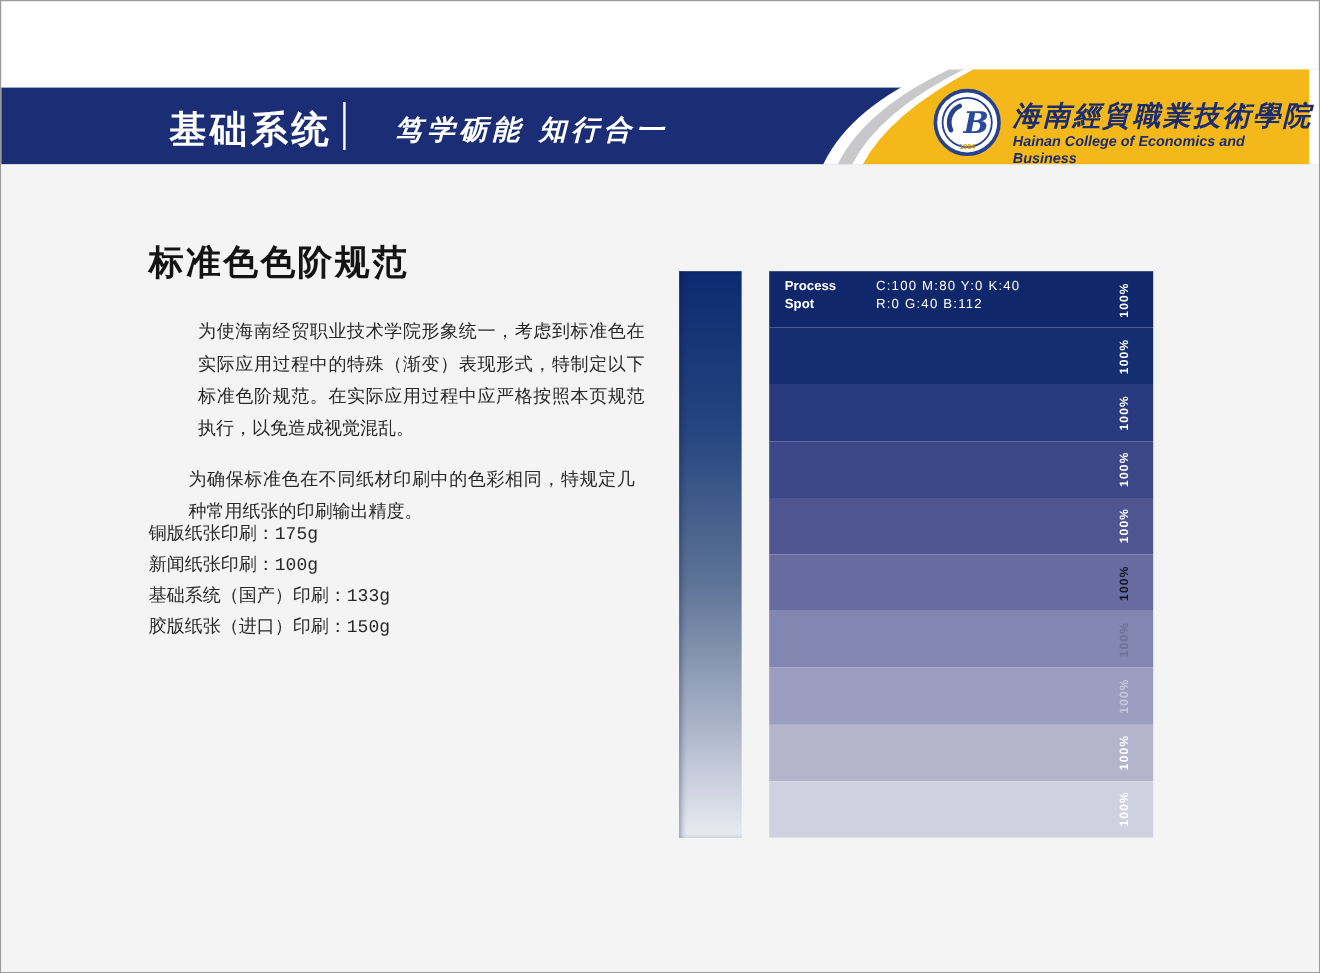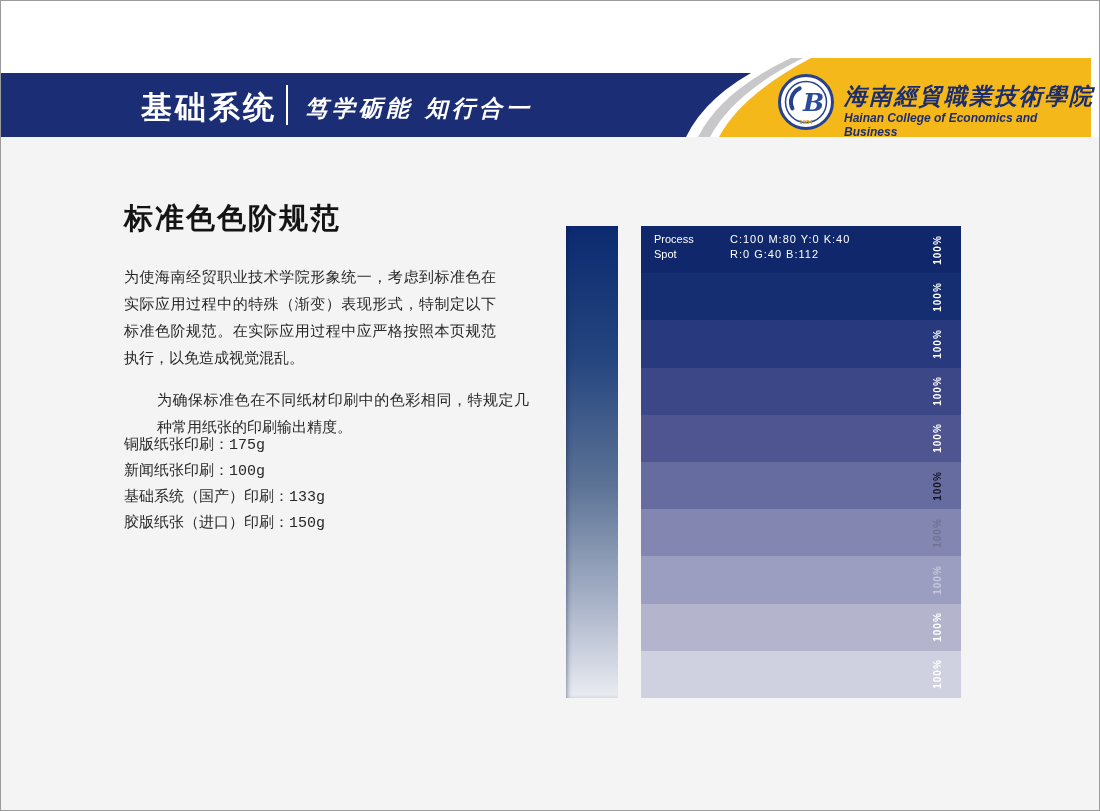--- a/index.html
+++ b/index.html
@@ -18,21 +18,21 @@
   }
   .section-title {
     position:absolute; left:128px; top:86px;
     color:#ffffff; font-size:31px; font-weight:bold; letter-spacing:3px;margin-left:12px;
   }
   .header-divider {
     position:absolute; left:285px; top:84px; width:2px; height:40px;
     background:#ffffff;
   }
   .slogan {
-    position:absolute; left:304px; top:92px;
+    position:absolute; left:328px; top:92px;
     color:#ffffff; font-size:23px; font-weight:bold; font-style:italic;
     font-family:"DejaVu Serif", serif; letter-spacing:4px;
   }
   .header-art { position:absolute; left:640px; top:50px; width:460px; height:92px; }
   .college-name-cn {
     position:absolute; left:843px; top:80px; width:230px;
     color:#1c2d6e; font-size:23px; font-weight:bold; font-style:italic;
     font-family:"DejaVu Serif", serif; letter-spacing:2px; white-space:nowrap;
   }
   .college-name-en {
@@ -46,42 +46,42 @@
     background:#f4f4f5;
   }
   .page-title {
     position:absolute; left:123px; top:198px;
     color:#141414; font-size:29px; font-weight:bold; letter-spacing:2px;
   }
   .para {
     position:absolute; left:123px; width:372px;
     color:#282828; font-size:15px; line-height:27px; text-align:justify;
   }
-  .para1 { top:262px; }
+  .para1 { top:262px;margin-left:41px; }
   .para2 { top:385px;margin-left:33px; }
   .print-specs { position:absolute; left:123px; top:432px; width:372px;font-family:Liberation Mono, monospace; }
   .spec-line { color:#282828; font-size:15px; line-height:26px; }
   
   .gradient-bar {
     position:absolute; left:565px; top:225px; width:52px; height:472px;
     box-shadow:inset 3px 0 5px -2px rgba(5,15,60,.45);
   }
   .swatch-panel { position:absolute; left:640px; top:225px; width:320px; height:472px; }
   .swatch-row { position:relative; width:320px; height:47.2px; }
   .swatch-label {
     position:absolute; right:8px; top:50%;
     transform:translate(0,-50%) rotate(-90deg); transform-origin:center;
     font-size:10px; font-weight:bold; letter-spacing:1px; white-space:nowrap;
   }
   .process-block {
     position:absolute; left:653px; top:231px; width:260px;
     color:#ffffff; font-size:11px; line-height:15px;
   }
   .process-line { display:flex; }
-  .process-key { width:76px; display:inline-block; }
+  .process-key { width:76px; display:inline-block;font-weight:bold; }
   .process-val { letter-spacing:1px; }
 </style>
 </head>
 <body>
 
 <div class="header-bar" style="background: rgb(27, 45, 116);"></div>
 
 <div class="section-title">基础系统</div>
 <div class="header-divider"></div>
 <div class="slogan">笃学砺能 知行合一</div>

